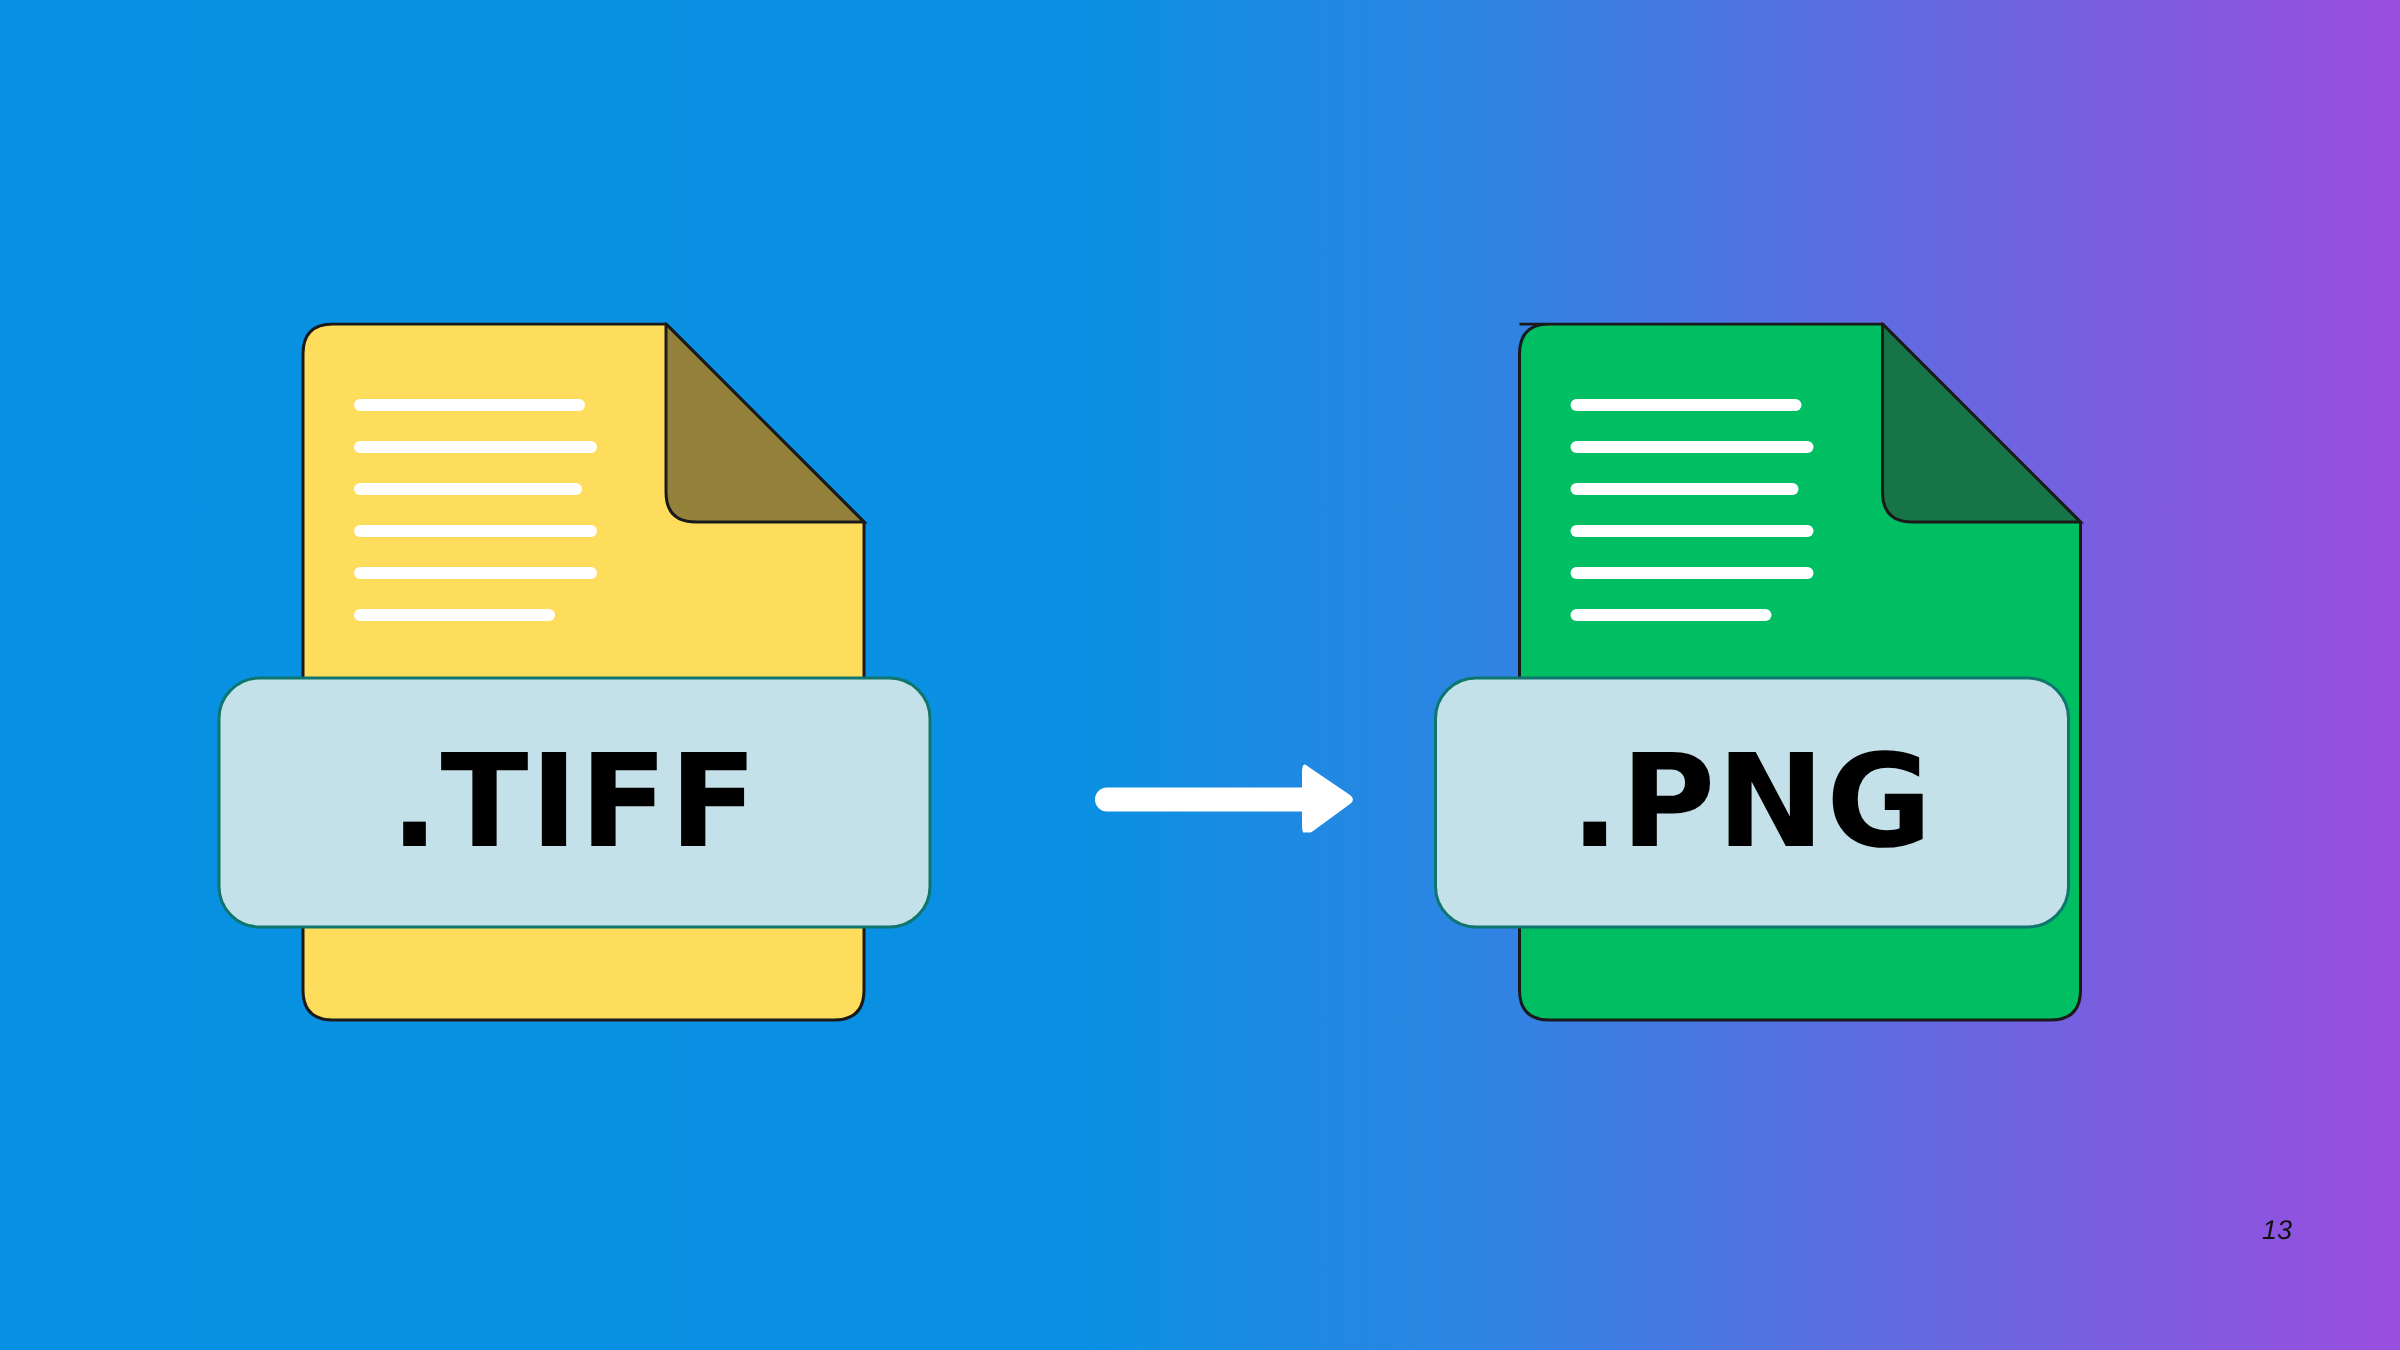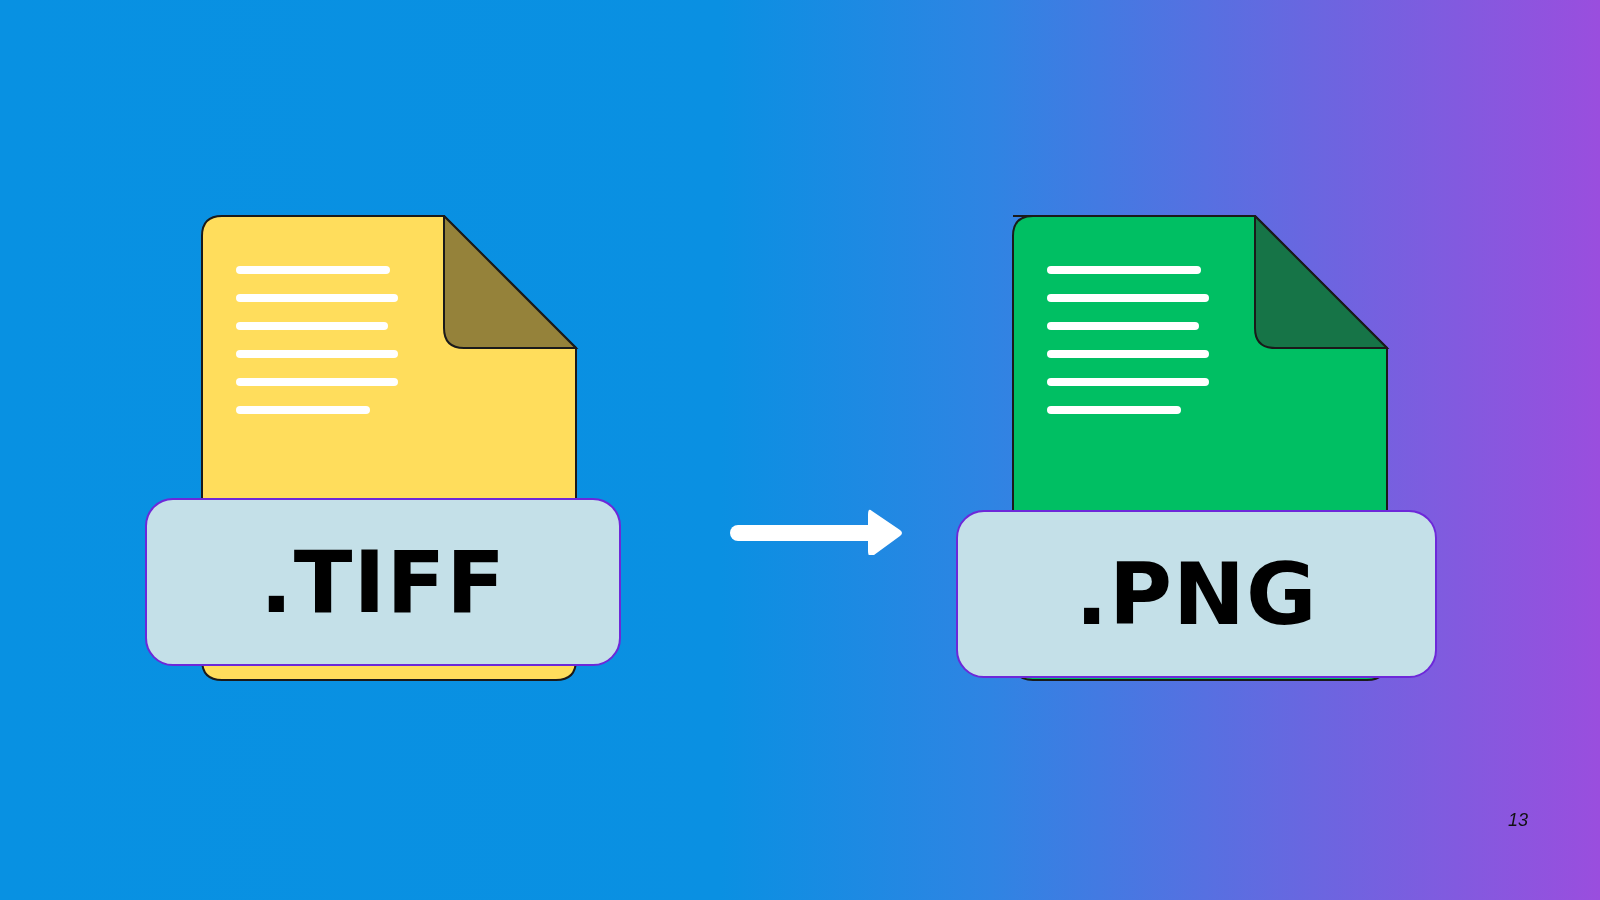--- a/index.html
+++ b/index.html
@@ -5,22 +5,22 @@
   html, body { margin:0; padding:0; }
   body {
     width:1600px; height:900px; overflow:hidden; position:relative;
     background: linear-gradient(90deg, #0891e2 0%, #0a90e2 45%, #2f84e3 62%, #6a66e0 82%, #9a4ede 100%);
     font-family: "DejaVu Sans", sans-serif;
   }
   .file { position:absolute; }
   .file svg { position:absolute; left:0; top:0; }
   .label-box {
     position:absolute; box-sizing:border-box;
-    background:#c4e0e8; border:2px solid #6d28d9; border-radius:28px;
-    display:flex; align-items:center; justify-content:center;margin-top:47px;
+    background:#c4e0e8; border:2px solid #0f766e; border-radius:28px;
+    display:flex; align-items:center; justify-content:center;
   }
   .label-text {
     font-family: "DejaVu Sans", sans-serif; font-weight:bold;
     font-size:86px; color:#000; letter-spacing:1px; line-height:1;
   }
   .arrow { position:absolute; left:730px; top:505px; }
   .page-num {
     position:absolute; left:1508px; top:810px;
     font-family: "Liberation Sans", sans-serif; font-size:18px; color:#111;font-style:italic;
   }
@@ -62,18 +62,18 @@
     <path d="M304 1 L436 133 H324 Q304 133 304 113 Z" fill="#167447" stroke="#1a1a1a" stroke-width="2"></path>
     <g stroke="#ffffff" stroke-width="8" stroke-linecap="round">
       <line x1="100" y1="55" x2="246" y2="55"></line>
       <line x1="100" y1="83" x2="254" y2="83"></line>
       <line x1="100" y1="111" x2="244" y2="111"></line>
       <line x1="100" y1="139" x2="254" y2="139"></line>
       <line x1="100" y1="167" x2="254" y2="167"></line>
       <line x1="100" y1="195" x2="226" y2="195"></line>
     </g>
   </svg>
-  <div class="label-box" style="left:5px; top:248px; width:481px; height:168px;">
+  <div class="label-box" style="left:5px; top:236px; width:424px; height:168px;">
     <span class="label-text">.PNG</span>
   </div>
 </div>
 
 <div class="page-num">13</div>
 
 </body></html>

